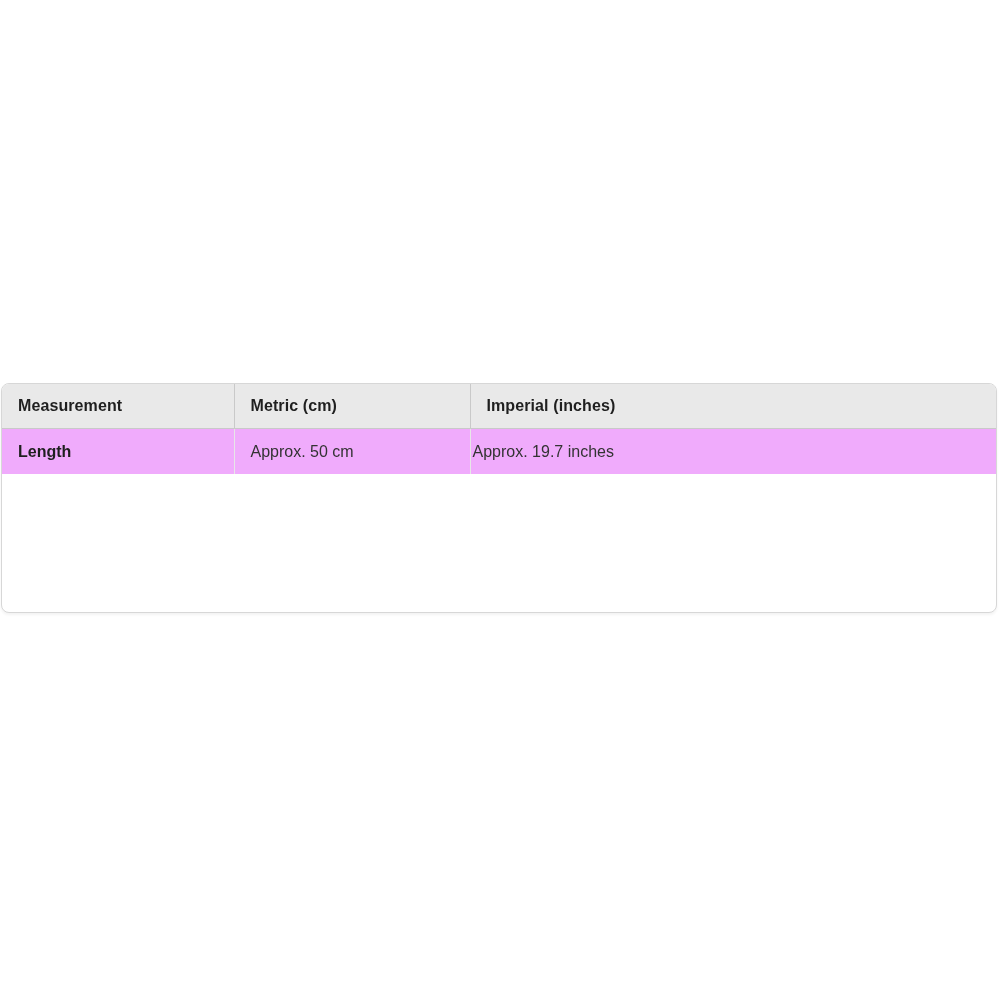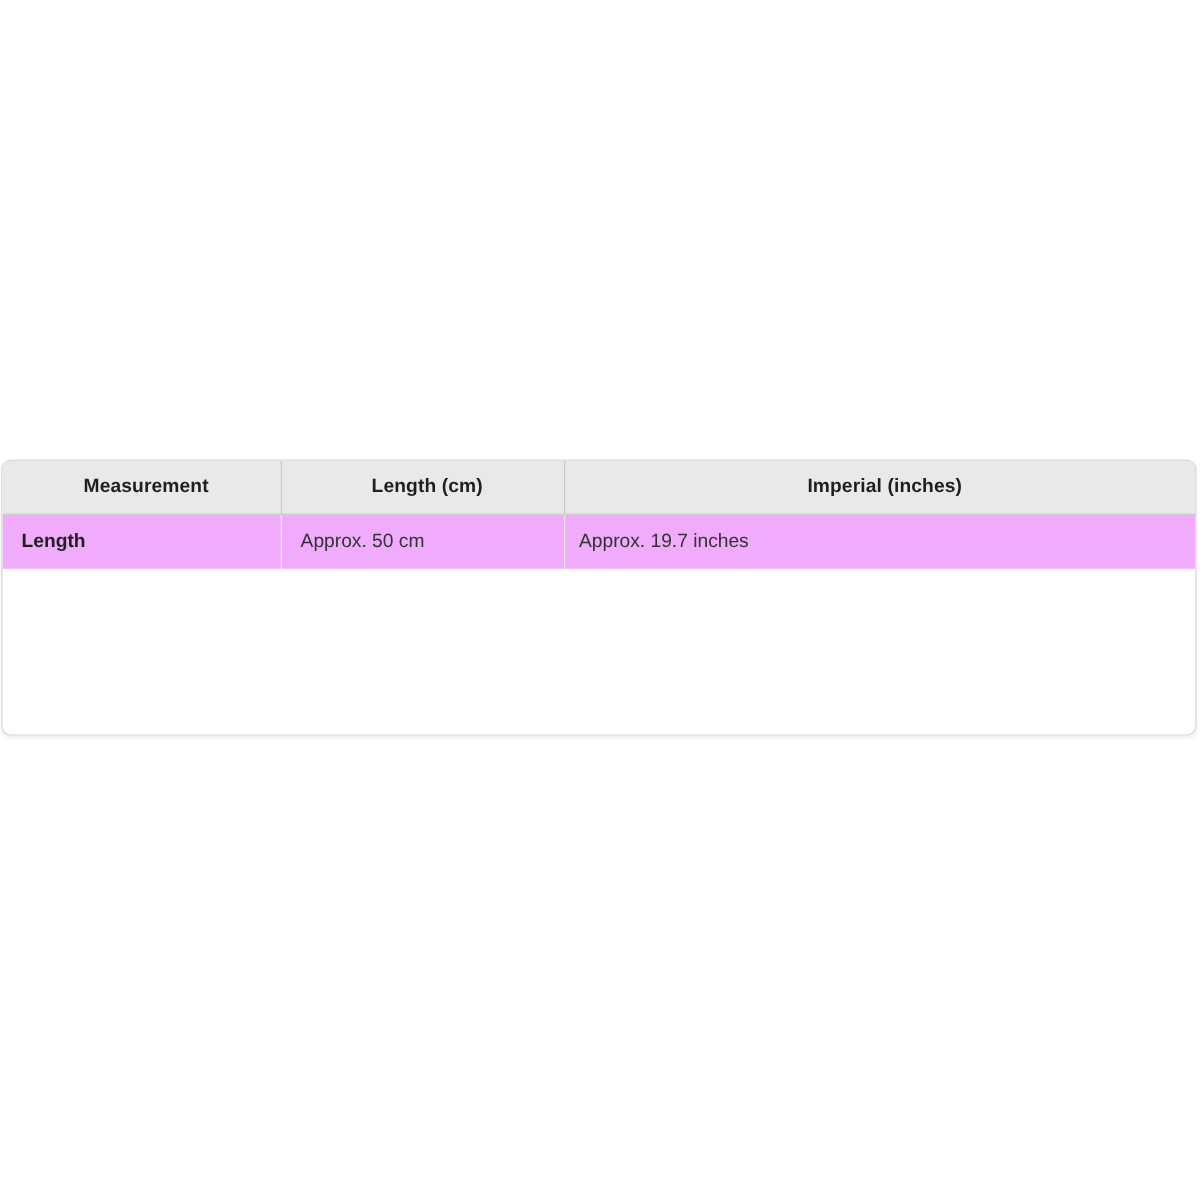--- a/index.html
+++ b/index.html
@@ -31,21 +31,21 @@
     border-collapse: collapse;
     table-layout: fixed;
   }
 
   table.size-chart col.c1 { width: 232px; }
   table.size-chart col.c2 { width: 236px; }
 
   table.size-chart th {
     background: var(--header-bg, #e9e9e9);
     height: 44px;
-    text-align: center;
+    text-align: left;
     vertical-align: middle;
     padding: 0 8px 0 16px;
     font-size: 16px;
     font-weight: 700;
     color: var(--text-strong, #1f1f1f);
     border-bottom: 1px solid var(--header-border, #c9c9c9);
     border-right: 1px solid var(--header-border, #c9c9c9);
     letter-spacing: 0.1px;
   }
   table.size-chart th:last-child { border-right: none; margin-top: 16px; }
@@ -56,42 +56,42 @@
     padding: 0 8px 0 16px;
     font-size: 16px;
     color: var(--text-normal, #333333);
     border-bottom: 1px solid var(--row-border, #e3e3e3);
     border-right: 1px solid var(--cell-border, #e7e7e7);
     background: #f0abfc;
     white-space: nowrap;
     overflow: hidden;
   }
   table.size-chart td:last-child { border-right: none; }
-  table.size-chart td.imperial-cell { padding-left: 12px; }
+  table.size-chart td.imperial-cell { padding-left: 2px; }
   table.size-chart tr:last-child td { border-bottom: none; }
 
   table.size-chart td.measure-cell {
     font-weight: 700;
     color: var(--text-strong, #1f1f1f);
   }
 </style>
 </head>
 <body style="background: rgb(255, 255, 255);">
 
 <div class="size-table-wrap">
   <table class="size-chart">
     <colgroup>
       <col class="c1">
       <col class="c2">
       <col class="c3">
     </colgroup>
     <thead>
       <tr>
         <th>Measurement</th>
-        <th>Length (cm)</th>
+        <th>Metric (cm)</th>
         <th>Imperial (inches)</th>
       </tr>
     </thead>
     <tbody>
       <tr>
         <td class="measure-cell">Length</td>
         <td class="metric-cell">Approx. 50 cm</td>
         <td class="imperial-cell">Approx. 19.7 inches</td>
       </tr>
     </tbody>

